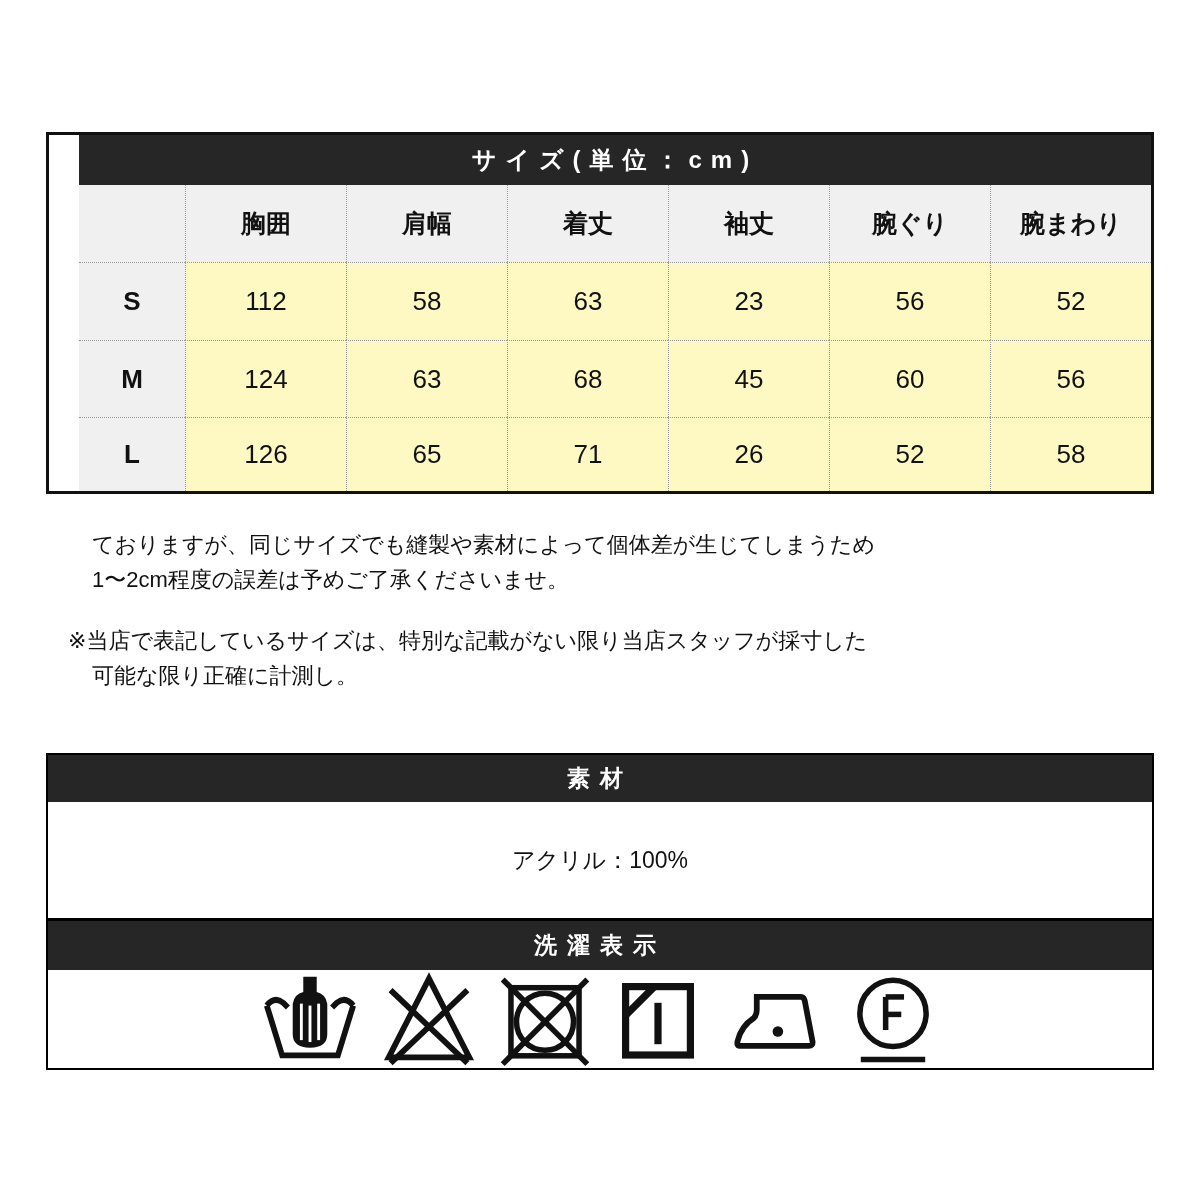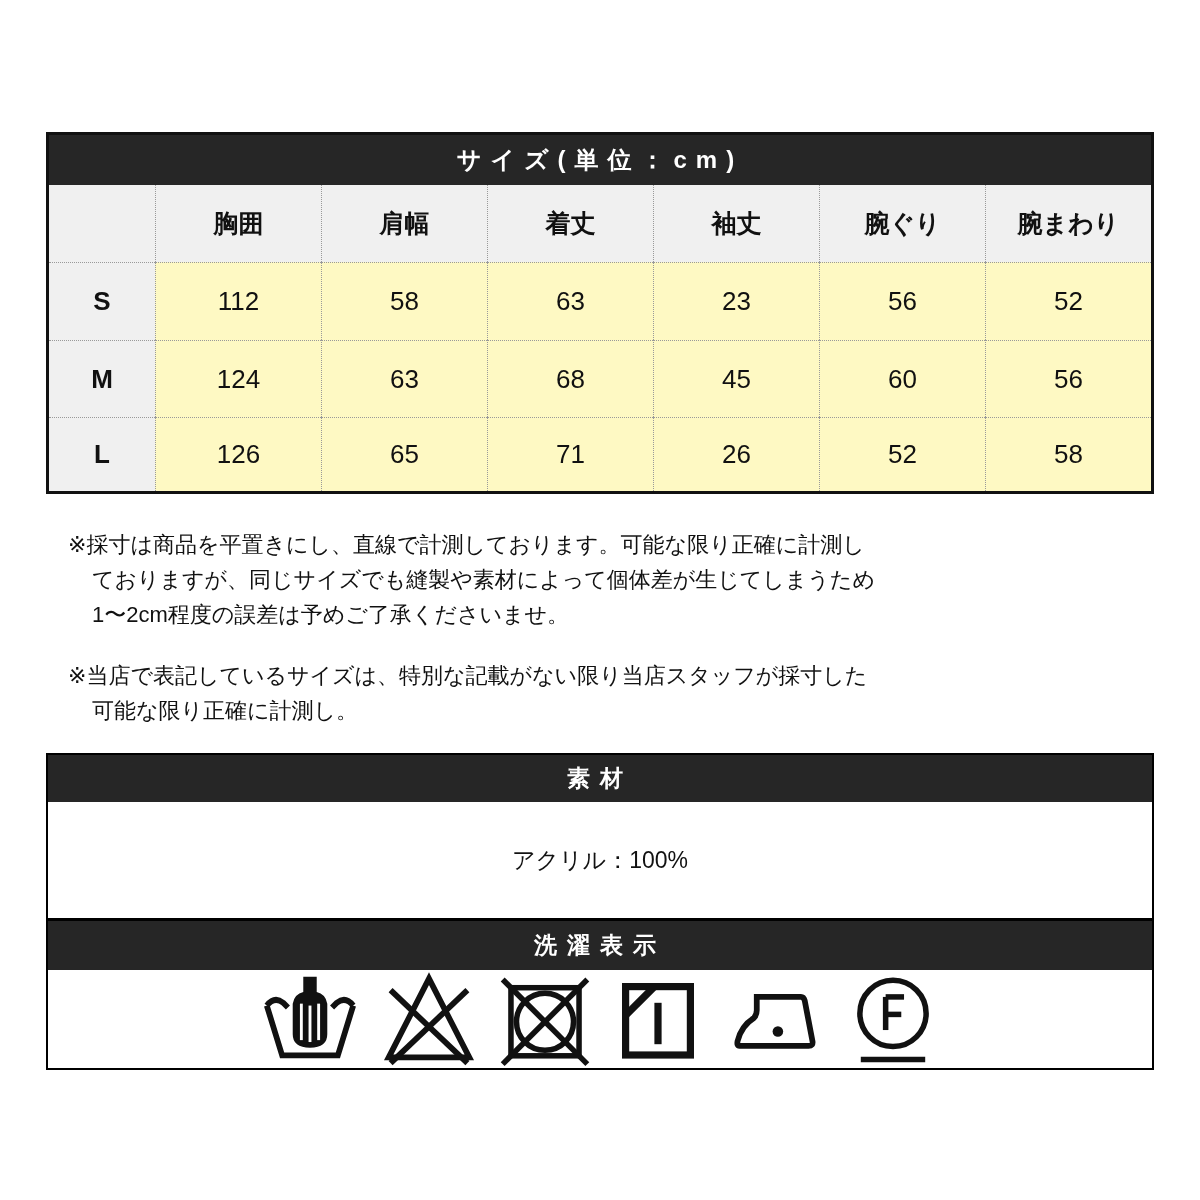--- a/index.html
+++ b/index.html
@@ -7,21 +7,21 @@
   body {
     width:1200px; height:1200px; position:relative;
     font-family:"Liberation Sans","DejaVu Sans",sans-serif;
     color:#111111;
   }
   .page { position:absolute; inset:0; background:#ffffff; }
 
   
   .size-table {
     position:absolute; left:46px; top:132px; width:1108px;
-    border:3px solid #111111; background:#ffffff;
+    border:3px solid #111111; background:#ffffff;padding-left:30px;
   }
   .size-table-title {
     background:#262626; color:#ffffff; height:50px;
     display:flex; align-items:center; justify-content:center;
     font-size:24px; font-weight:bold; letter-spacing:9px;
   }
   .size-grid {
     display:grid;
     grid-template-columns:106px repeat(6, 1fr);
     grid-template-rows:77px 78px 77px 74px;
@@ -108,21 +108,20 @@
       <div class="cell val">65</div>
       <div class="cell val">71</div>
       <div class="cell val">26</div>
       <div class="cell val">52</div>
       <div class="cell val">58</div>
     </div>
   </div>
 
   <div class="notes">
     <div class="note">
-      <div class="line first">※採寸は商品を平置きにし、直線で計測しております。可能な限り正確に計測し</div>
       <div class="line">ておりますが、同じサイズでも縫製や素材によって個体差が生じてしまうため</div>
       <div class="line">1〜2cm程度の誤差は予めご了承くださいませ。</div>
     </div>
     <div class="note">
       <div class="line first">※当店で表記しているサイズは、特別な記載がない限り当店スタッフが採寸した</div>
       <div class="line">可能な限り正確に計測し。</div>
     </div>
   </div>
 
   <div class="info-box material">

